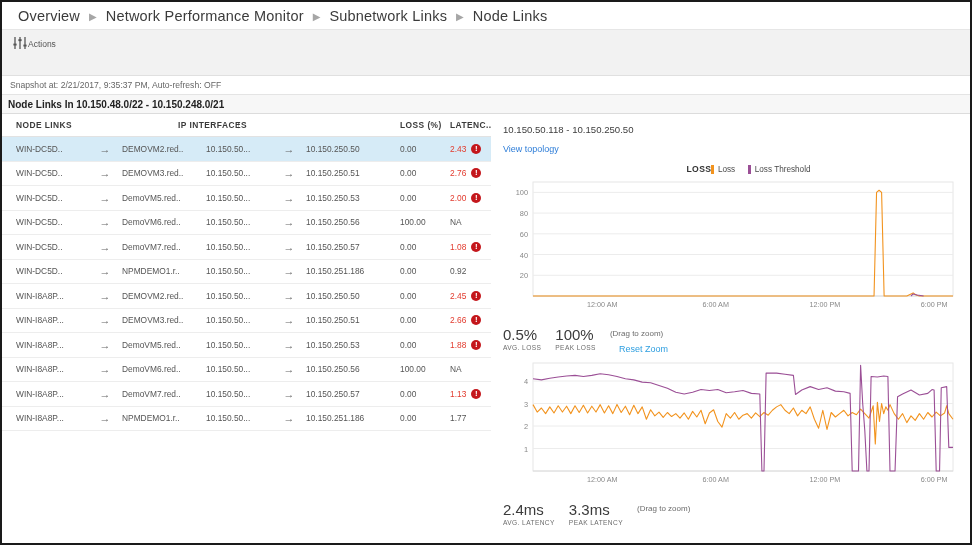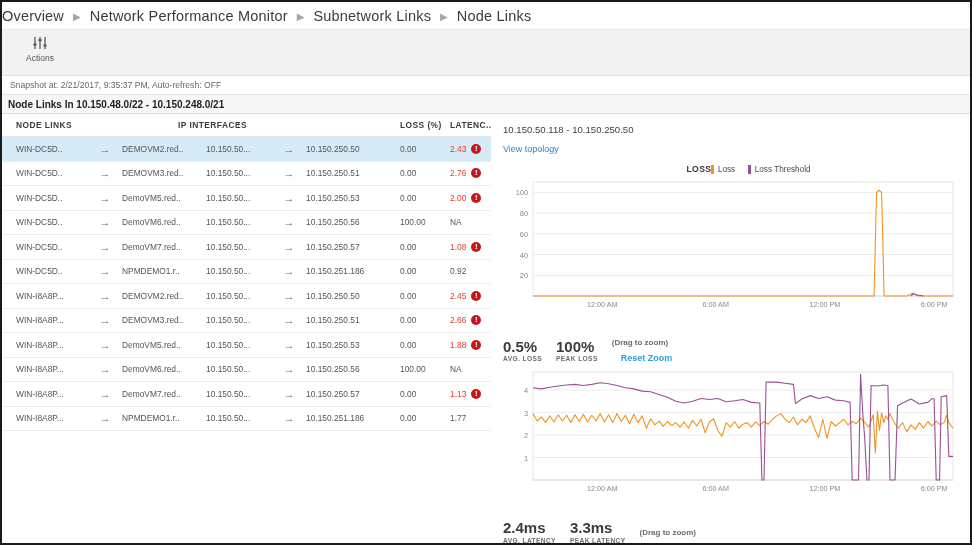--- a/index.html
+++ b/index.html
@@ -13,40 +13,40 @@
     position:relative;width:972px;height:545px;
     border:2px solid #1a1a1a;
     box-sizing:border-box;
     background:#fff;
     overflow:hidden;
   }
 
   
   .breadcrumb{
     height:27px;display:flex;align-items:center;
-    padding-left:0;background:#fff;
+    padding-left:16px;background:#fff;
   }
   .crumb{
     font-size:14.5px;color:#3b3b3b;letter-spacing:.2px;
     white-space:nowrap;
   }
   .crumb.link{cursor:pointer;}
   .crumb-sep{
     margin:0 9px;color:#a6a6a6;font-size:10px;line-height:1;
     transform:translateY(1px);
   }
 
   
   .actions-bar{
     height:45px;background:#f2f2f2;border-top:1px solid #e6e6e6;
     display:flex;align-items:flex-start;
   }
   .action-btn{
     width:56px;padding-top:4px;
-    display:flex;flex-direction:column;align-items:center;
+    display:flex;flex-direction:row;align-items:center;
     cursor:pointer;margin-left:10px;
   }
   .action-btn .ic{height:17px;display:flex;align-items:center;}
   .action-label{font-size:8.5px;color:#555;margin-top:2px;}
 
   
   .snapshot{
     height:18px;background:#fff;border-top:1px solid #e0e0e0;
     display:flex;align-items:center;padding-left:8px;
   }
@@ -125,21 +125,21 @@
   }
   .chart-title{font-size:8.6px;font-weight:bold;color:#333;letter-spacing:.4px;}
   .legend{display:flex;gap:13px;align-items:center;}
   .legend-item{display:flex;align-items:center;gap:4px;}
   .legend-swatch{width:2.5px;height:9px;display:inline-block;}
   .legend-text{font-size:8.2px;color:#4a4a4a;}
 
   .chart-box{margin-top:2px;position:relative;}
   .chart-svg{display:block;}
 
-  .stats{display:flex;align-items:center;margin-top:20px;font-weight:bold;}
+  .stats{display:flex;align-items:flex-start;margin-top:11px;}
   .stat{margin-right:14px;}
   .stat-v{font-size:15px;color:#3b3b3b;line-height:1.05;}
   .stat-l{font-size:6.6px;color:#6c6c6c;letter-spacing:.4px;margin-top:1px;}
   .zoom-note{padding-top:2px;}
   .zoom-hint{font-size:8px;color:#6c6c6c;display:block;}
   .zoom-reset{font-size:9px;color:#2f9fe0;cursor:pointer;display:inline-block;margin-top:2px;margin-left:9px;}
 </style>
 </head>
 <body>
 

